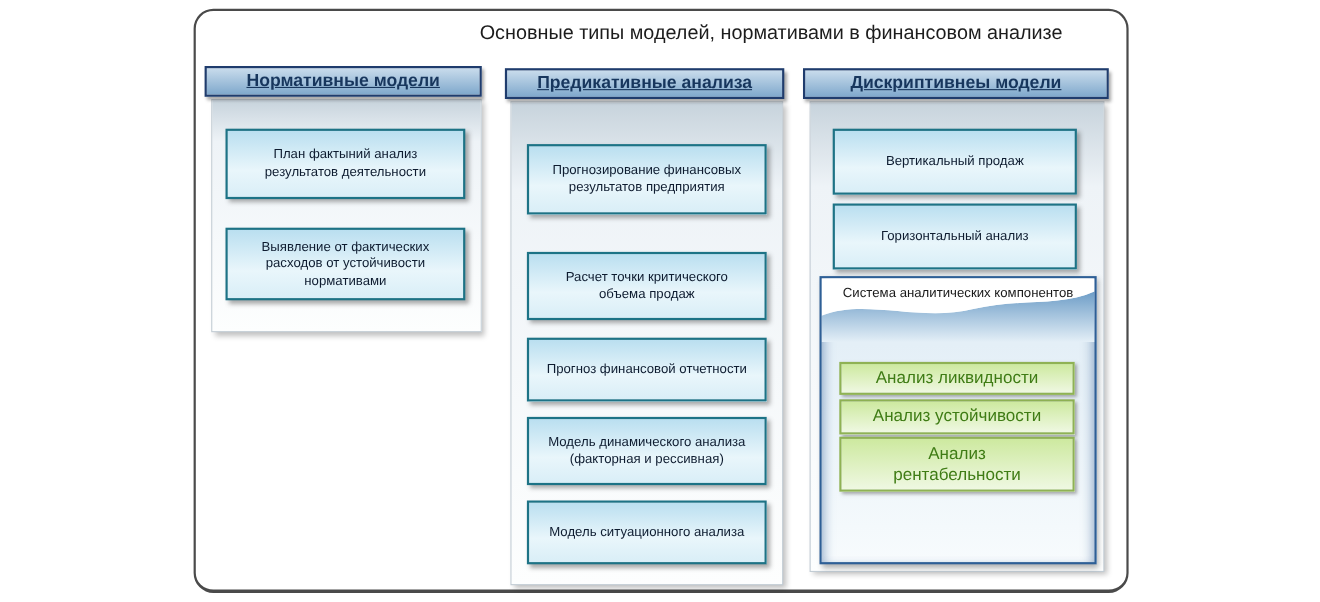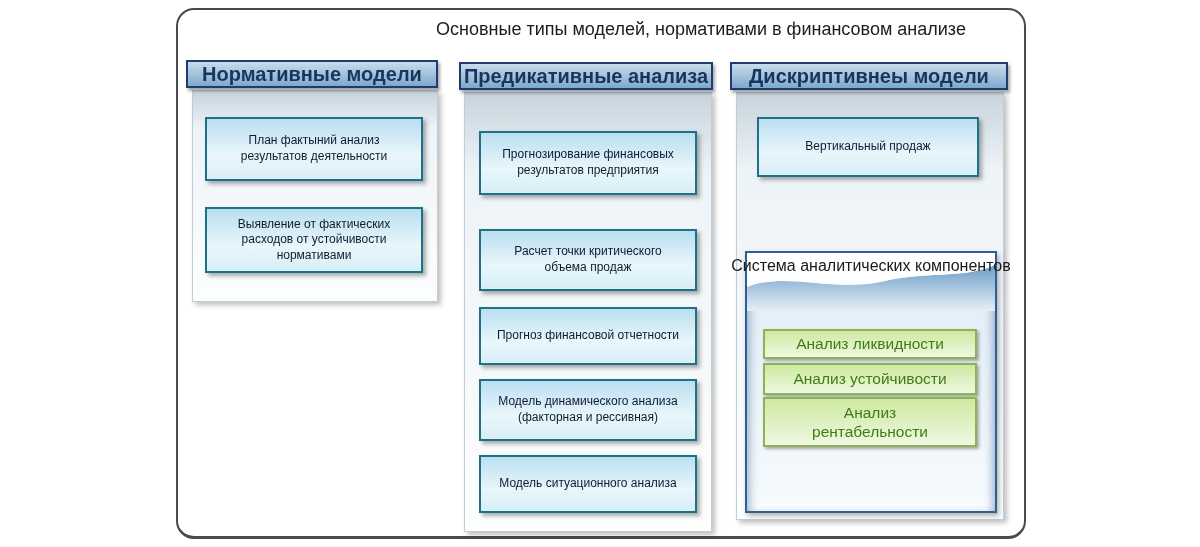--- a/index.html
+++ b/index.html
@@ -16,25 +16,25 @@
   }
 
   .title {
     position:absolute; left:208px; top:6px; width:630px; height:26px;
     text-align:center; font-size:18px; color:#1c1c1c; line-height:26px;
     white-space:nowrap;
   }
 
   .col-header {
     position:absolute; display:flex; align-items:center; justify-content:center;
-    font-size:20px; font-weight:bold; color:var(--header-text,#17365d);
+    font-size:16px; font-weight:bold; color:var(--header-text,#17365d);
     border:2px solid var(--header-border,#1f3c6d);
     background:linear-gradient(180deg,var(--header-grad-top,#c9dcec),var(--header-grad-bottom,#7fa8cc));
     box-shadow:2px 3px 3px rgba(0,0,0,.35);
-    z-index:3; white-space:nowrap;
+    z-index:3; white-space:nowrap;text-decoration:underline;
   }
   .ch1 { left:8px;   top:50px; width:252px; height:28px; }
   .ch2 { left:281px; top:52px; width:254px; height:28px; }
   .ch3 { left:552px; top:52px; width:278px; height:28px; }
 
   .col-panel {
     position:absolute;
     background:linear-gradient(180deg,var(--panel-grad-top,#c7d3dc),#eef3f7 18%,var(--panel-grad-bottom,#fdfefe));
     border:1px solid #c2ccd4;
     box-shadow:3px 3px 5px rgba(0,0,0,.25);
@@ -66,21 +66,21 @@
     position:absolute; left:8px; top:158px; width:252px; height:262px;
     border:2px solid var(--subpanel-border,#2e5f96);
     background:linear-gradient(180deg,#e4eff7 60px,#f7fbfd);
     box-shadow:2px 3px 5px rgba(0,0,0,.3),
                inset 8px 0 10px -6px rgba(70,110,160,.55),
                inset -8px 0 10px -6px rgba(70,110,160,.55);
   }
   .subpanel-header {
     position:absolute; left:0; right:0; top:0; height:26px;
     display:flex; align-items:center; justify-content:center;
-    font-size:16px; color:#1a1a1a; z-index:2; white-space:nowrap;
+    font-size:12px; color:#1a1a1a; z-index:2; white-space:nowrap;
   }
   .wave { position:absolute; left:0; top:0; width:100%; height:58px; z-index:1; }
 
   .green-box {
     position:absolute; display:flex; align-items:center; justify-content:center;
     text-align:center; white-space:pre-line;
     font-size:15.5px; line-height:1.25; color:var(--green-text,#3f7c15);
     border:2px solid var(--green-border,#8fb254);
     background:linear-gradient(180deg,var(--green-grad-top,#cde99f),var(--green-grad-bottom,#eff8e2));
     box-shadow:2px 2px 3px rgba(90,90,90,.5);
@@ -116,20 +116,21 @@
 объема продаж</div>
       <div class="box b22">Прогноз финансовой отчетности</div>
       <div class="box b23">Модель динамического анализа
 (факторная и рессивная)</div>
       <div class="box b24">Модель ситуационного анализа</div>
     </div>
 
     <div class="col-header ch3">Дискриптивнеы модели</div>
     <div class="col-panel cp3">
       <div class="box b30">Вертикальный продаж</div>
+      <div class="box b31">Горизонтальный анализ</div>
 
       <div class="subpanel">
         <svg class="wave" viewBox="0 0 252 58" preserveAspectRatio="none" aria-hidden="true">
           <defs>
             <linearGradient id="wg" x1="0" y1="0" x2="0" y2="1">
               <stop offset="0" stop-color="#6d9dc7"></stop>
               <stop offset="1" stop-color="#e4eff7"></stop>
             </linearGradient>
           </defs>
           <path d="M0,34 C40,18 90,40 140,28 C185,18 220,26 252,12 L252,58 L0,58 Z" fill="url(#wg)"></path>

